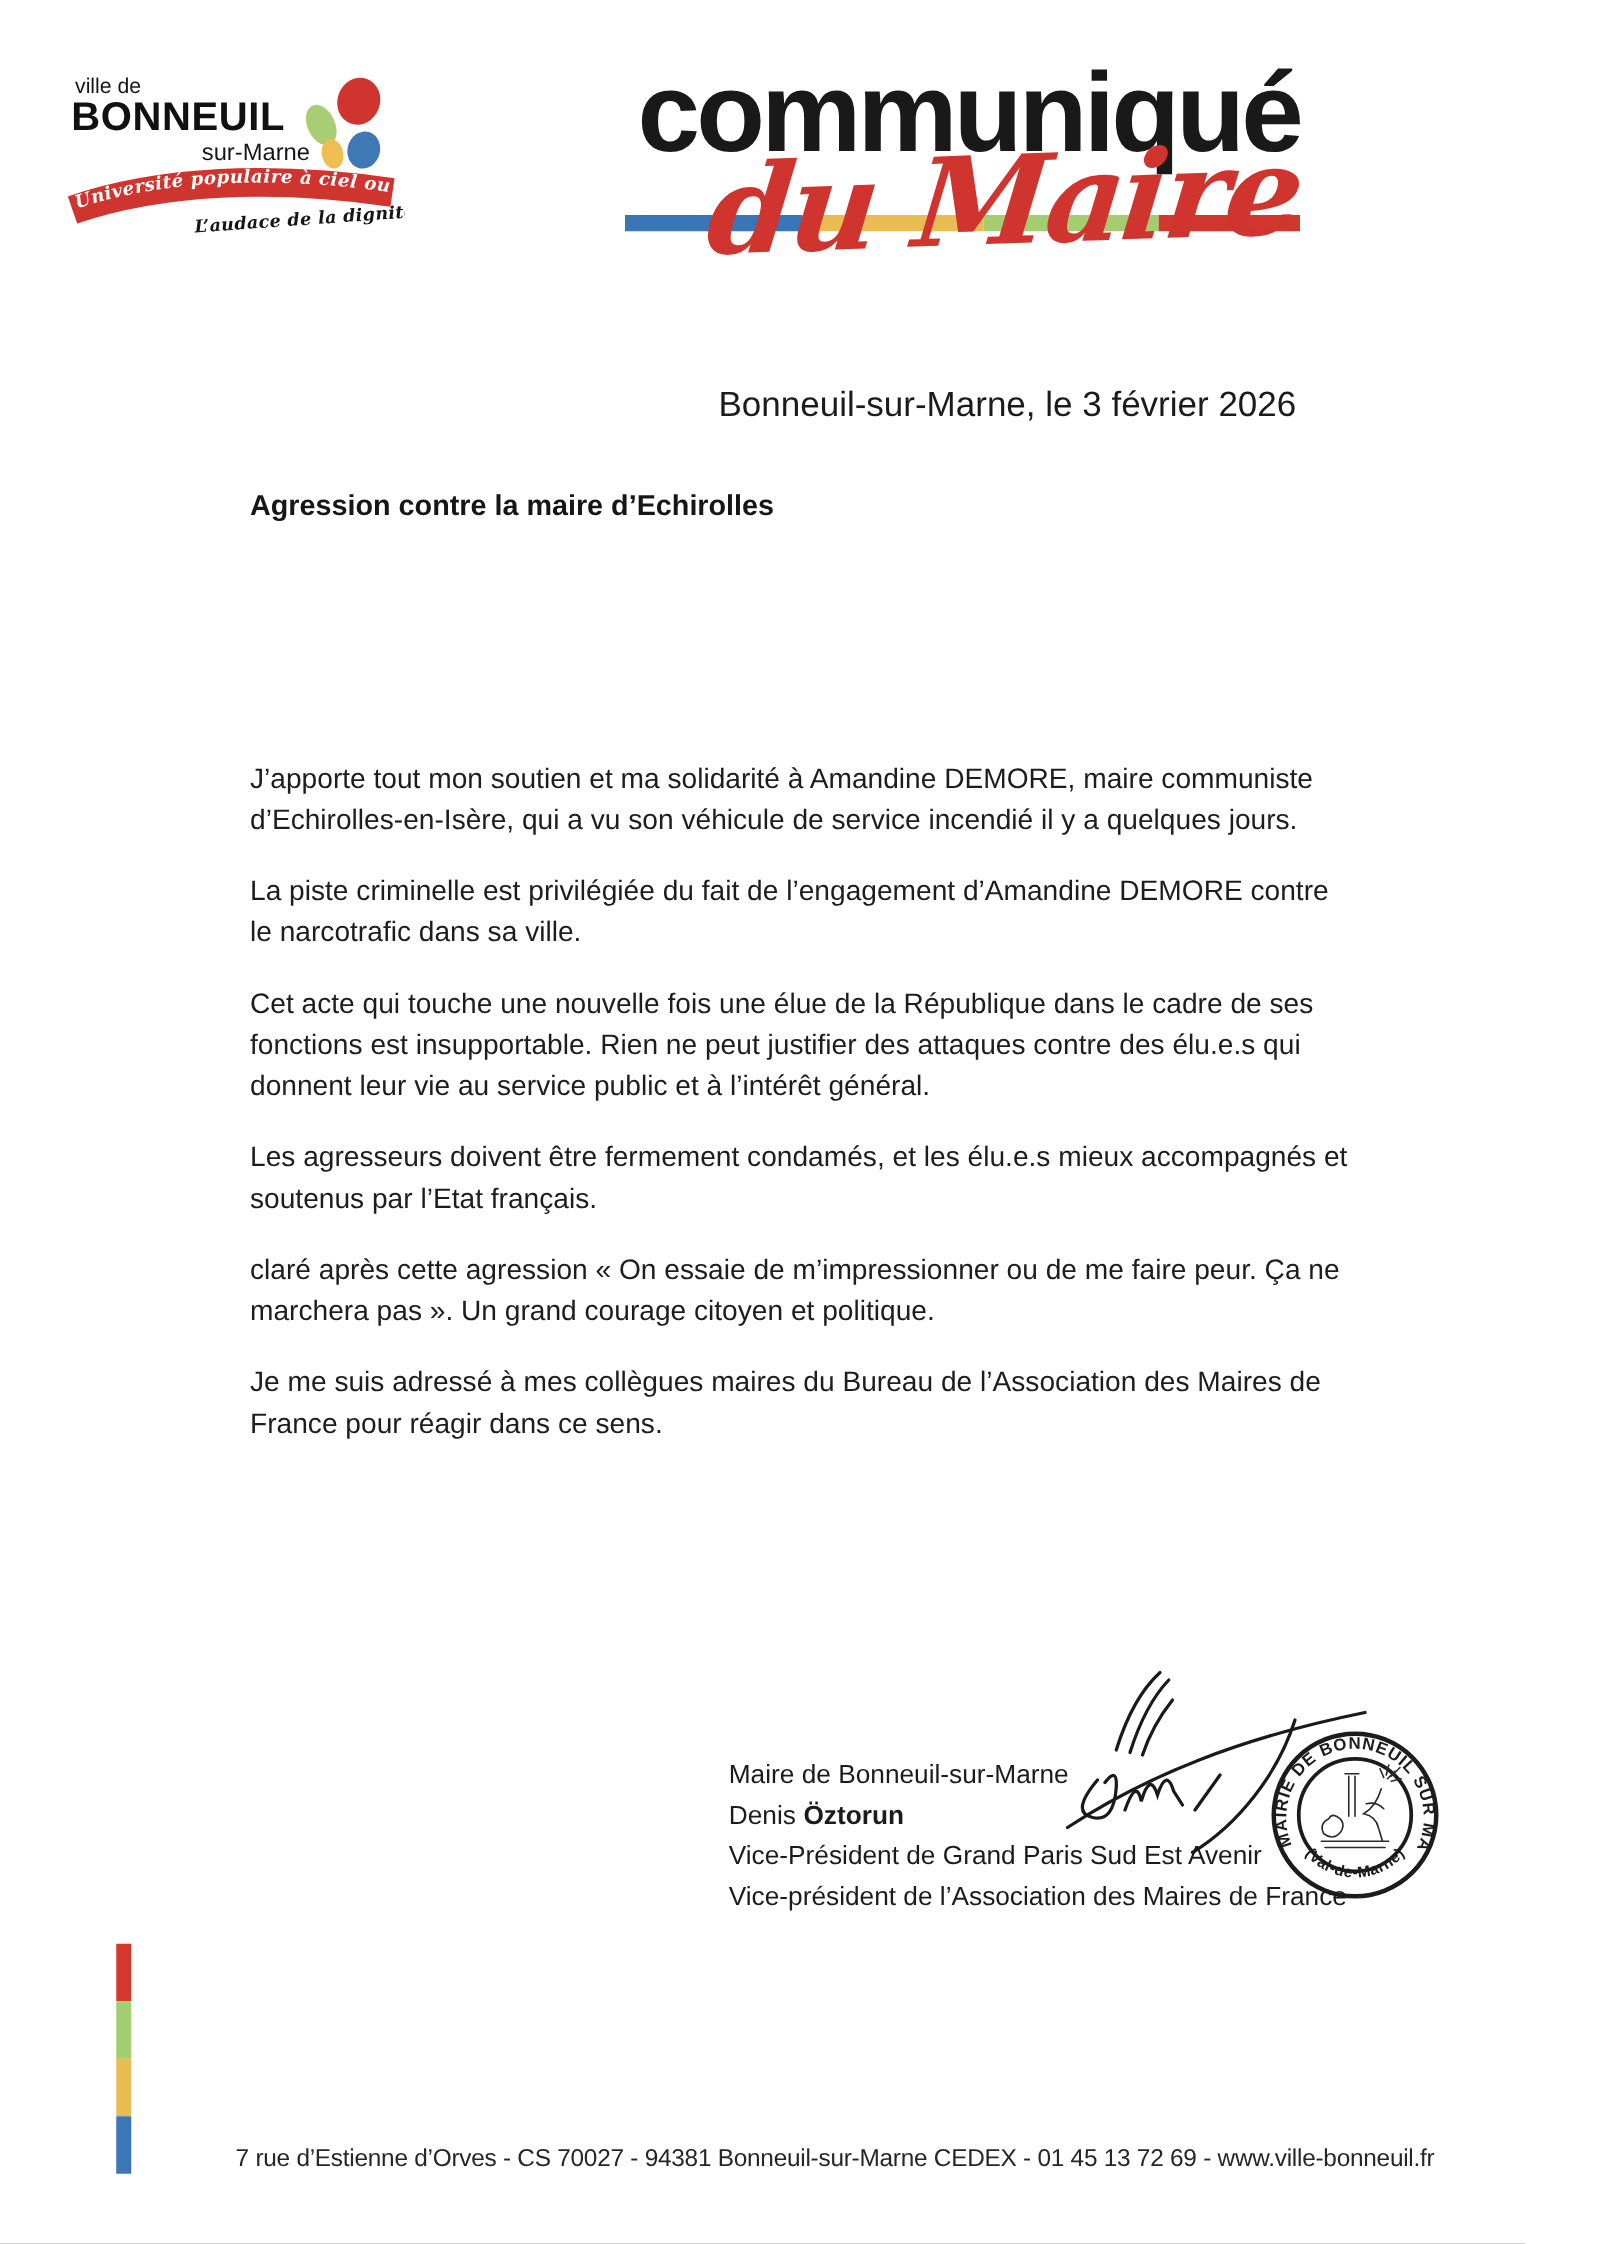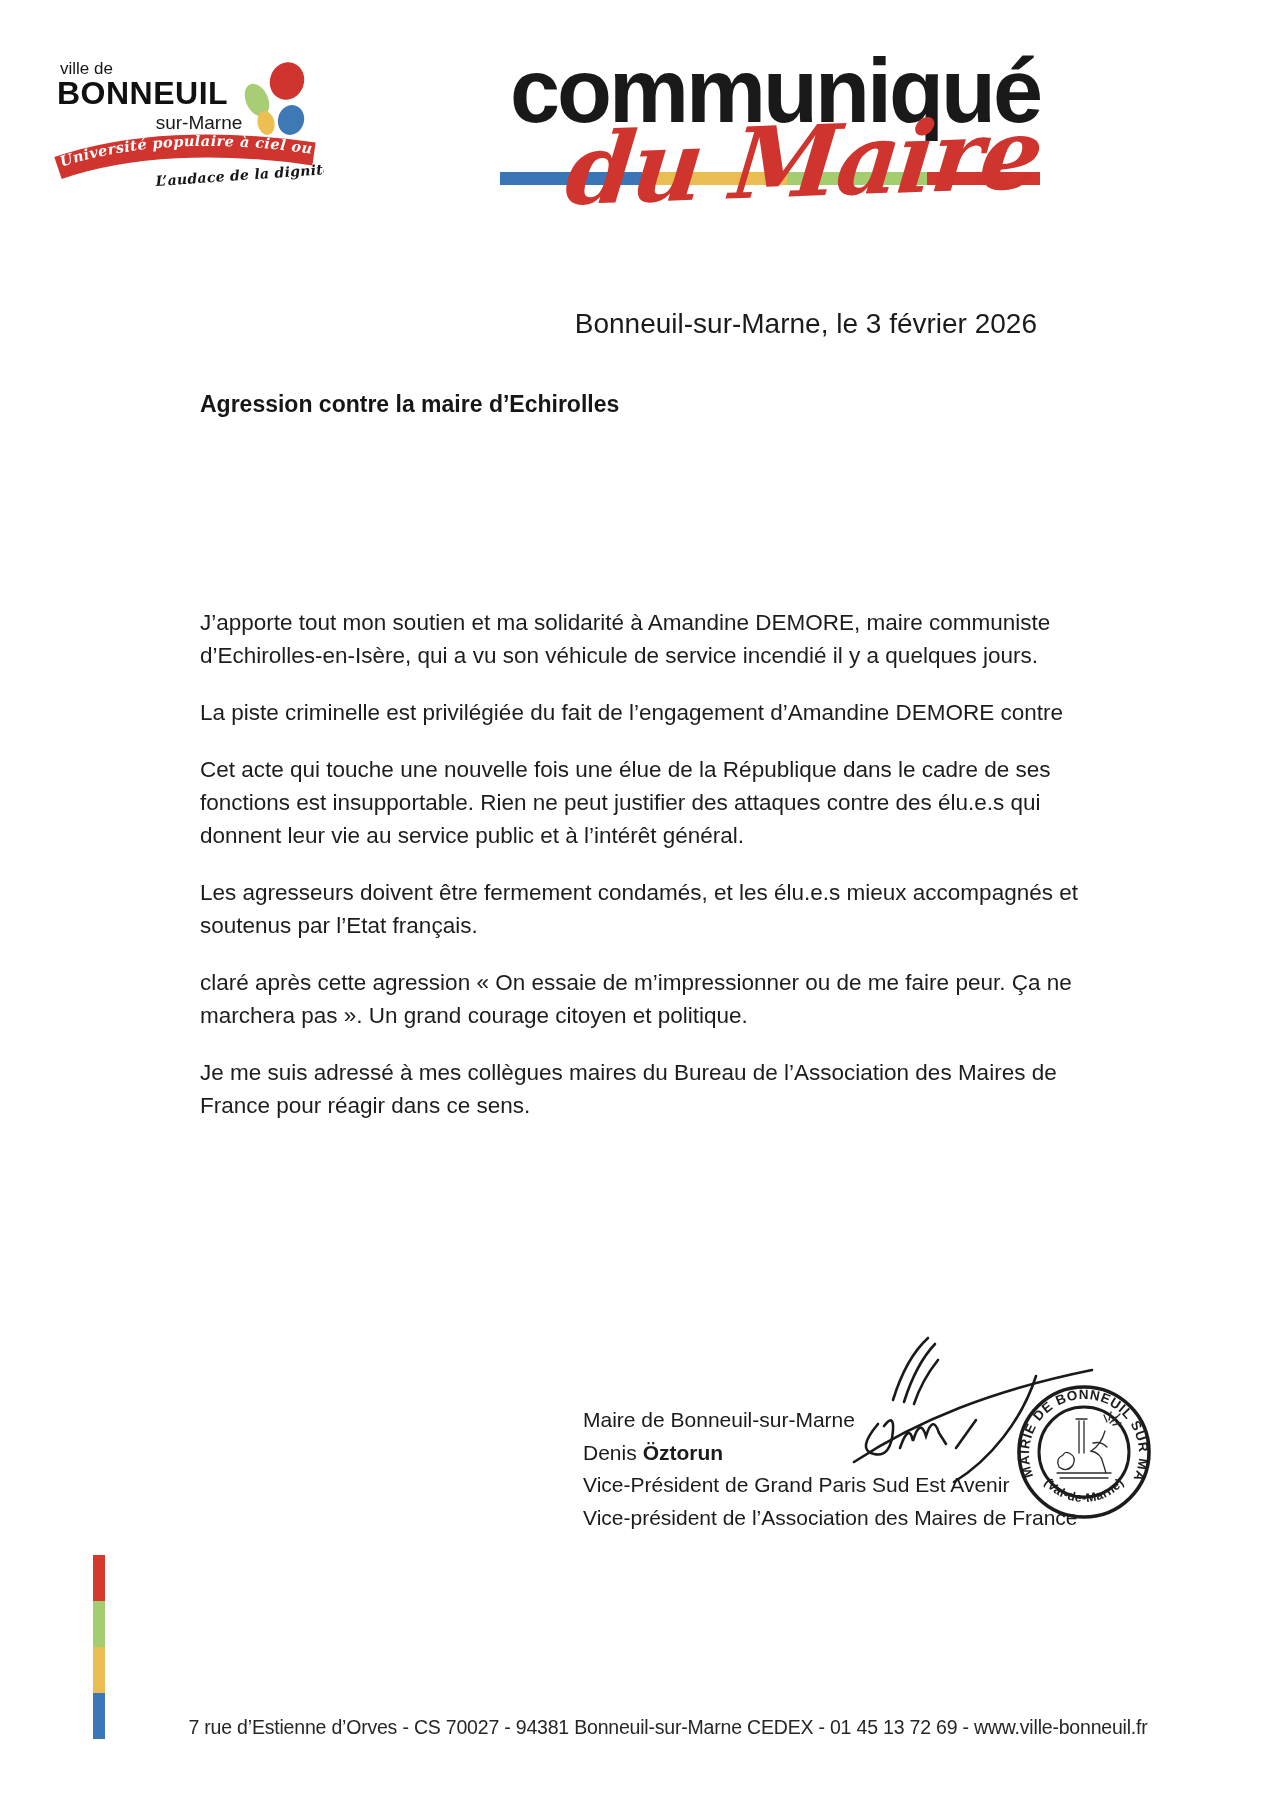--- a/index.html
+++ b/index.html
@@ -5,21 +5,21 @@
   html,body{margin:0;padding:0;background:#888;}
   #page{
     position:relative;width:1280px;height:1795px;background:#ffffff;
     margin:0 auto;overflow:hidden;
     font-family:"Liberation Sans",sans-serif;color:#1f1f1f;
   }
   .abs{position:absolute;}
   
   .logo-villede{left:60px;top:59px;font-size:17px;color:#161616;}
   .logo-bonneuil{left:57px;top:75px;font-size:32px;font-weight:bold;letter-spacing:.5px;color:#111;}
-  .logo-surmarne{left:150px;top:112px;width:98px;text-align:center;font-size:19px;color:#161616;}
+  .logo-surmarne{left:150px;top:112px;width:98px;text-align:right;font-size:19px;color:#161616;}
   .clover-svg{left:243px;top:62px;}
   .ribbon-svg{left:48px;top:128px;}
   .ribbon-text{font-size:14.5px;font-style:italic;font-weight:bold;fill:#ffffff;letter-spacing:.4px;font-family:"DejaVu Serif",serif;}
   .ribbon-subtext{font-size:14px;font-style:italic;font-weight:bold;fill:#161616;letter-spacing:.3px;font-family:"DejaVu Serif",serif;}
   
   .hdr-word{left:420px;top:46px;width:620px;text-align:right;
     font-size:90px;font-weight:bold;letter-spacing:-3px;line-height:1;color:#191919;}
   .hdr-bar{left:500px;top:172px;width:540px;height:13px;display:flex;}
   .hdr-bar span{display:block;height:100%;}
   .hdr-seg-0{width:142px;} .hdr-seg-1{width:145px;} .hdr-seg-2{width:140px;} .hdr-seg-3{width:113px;}
@@ -80,20 +80,21 @@
   <div class="abs date-line">Bonneuil-sur-Marne, le 3 février 2026</div>
   <div class="abs doc-title">Agression contre la maire d’Echirolles</div>
 
   <div class="abs body-text">
     <div class="para">
       <div class="line">J’apporte tout mon soutien et ma solidarité à Amandine DEMORE, maire communiste</div>
       <div class="line">d’Echirolles-en-Isère, qui a vu son véhicule de service incendié il y a quelques jours.</div>
     </div>
     <div class="para">
       <div class="line">La piste criminelle est privilégiée du fait de l’engagement d’Amandine DEMORE contre</div>
+      <div class="line">le narcotrafic dans sa ville.</div>
     </div>
     <div class="para">
       <div class="line">Cet acte qui touche une nouvelle fois une élue de la République dans le cadre de ses</div>
       <div class="line">fonctions est insupportable. Rien ne peut justifier des attaques contre des élu.e.s qui</div>
       <div class="line">donnent leur vie au service public et à l’intérêt général.</div>
     </div>
     <div class="para">
       <div class="line">Les agresseurs doivent être fermement condamés, et les élu.e.s mieux accompagnés et</div>
       <div class="line">soutenus par l’Etat français.</div>
     </div>

